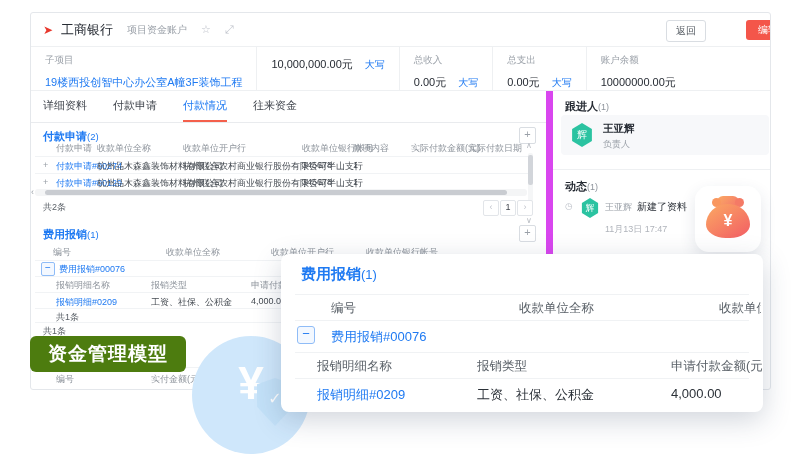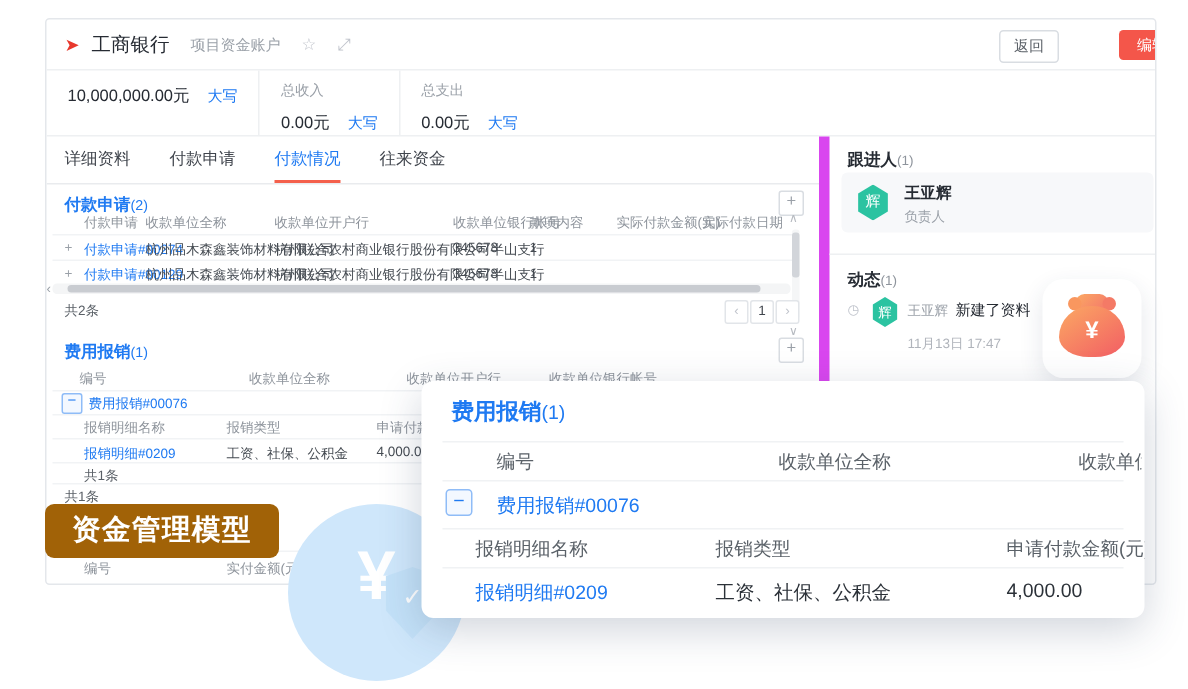--- a/index.html
+++ b/index.html
@@ -78,21 +78,21 @@
        background:linear-gradient(145deg,#fba963,#f25d64);
        border-radius:50% 50% 46% 46% / 62% 62% 40% 40%;
        display:flex;align-items:center;justify-content:center;color:#fff;font-size:16px;font-weight:bold}
   .wmcircle{position:absolute;left:192px;top:336px;width:118px;height:118px;border-radius:50%;
        background:#cfe7fb;z-index:8;text-align:center}
   .wmyuan{display:block;margin-top:20px;font-size:46px;font-weight:bold;color:#fff}
   .wmshield{position:absolute;left:257px;top:378px;width:36px;height:48px;background:#c3e1f8;z-index:9;
        clip-path:polygon(50% 0,100% 13%,100% 60%,50% 100%,0 60%,0 13%);
        text-align:center;color:#fff;font-size:16px;font-weight:bold;line-height:42px}
   .badge{position:absolute;left:30px;top:336px;height:36px;line-height:36px;padding:0 18px;
-       background:#a16207;border-radius:6px;color:#fff;font-size:19px;font-weight:bold;z-index:12;
+       background:#4d7c0f;border-radius:6px;color:#fff;font-size:19px;font-weight:bold;z-index:12;
        letter-spacing:1px;white-space:nowrap}
   
   .overlay{position:absolute;left:281px;top:254px;width:482px;height:158px;background:#fff;border-radius:8px;
        box-shadow:0 8px 28px rgba(45,65,95,.22);z-index:20;overflow:hidden}
   .ovtitle{position:absolute;left:20px;top:11px;font-size:15px;font-weight:bold;color:#1f7af2;white-space:nowrap}
   .ovcnt{font-weight:normal;font-size:13px}
   .ovth{position:absolute;font-size:12.5px;color:#5a6168;white-space:nowrap}
   .ovtd{position:absolute;font-size:13px;color:#2b3138;white-space:nowrap}
   .ovhl{position:absolute;left:14px;width:454px;height:1px;background:#f0f2f4}
   .ovcolbox{position:absolute;left:16px;top:72px;width:16px;height:16px;border:1px solid #8fbcf7;border-radius:3px;
@@ -108,29 +108,37 @@
     <span class="wtitle">工商银行</span>
     <span class="crumb">项目资金账户</span>
     <span class="hico">☆</span>
     <span class="hico">⤢</span>
     <span class="btn-back">返回</span>
     <span class="btn-edit">编辑</span>
   </div>
 
   <div class="summary">
     <div class="sf">
+      <span class="lab">子项目</span>
+      <span class="val lnk">19楼西投创智中心办公室A幢3F装饰工程</span>
+    </div>
+    <div class="sf">
       <span class="val">10,000,000.00元</span><span class="act">大写</span>
     </div>
     <div class="sf">
       <span class="lab">总收入</span>
       <span class="val">0.00元</span><span class="act">大写</span>
     </div>
     <div class="sf">
       <span class="lab">总支出</span>
       <span class="val">0.00元</span><span class="act">大写</span>
+    </div>
+    <div class="sf">
+      <span class="lab">账户余额</span>
+      <span class="val">10000000.00元</span>
     </div>
   </div>
 
   <div class="tabs">
     <span class="tab">详细资料</span>
     <span class="tab">付款申请</span>
     <span class="tab active">付款情况</span>
     <span class="tab">往来资金</span>
   </div>
 

